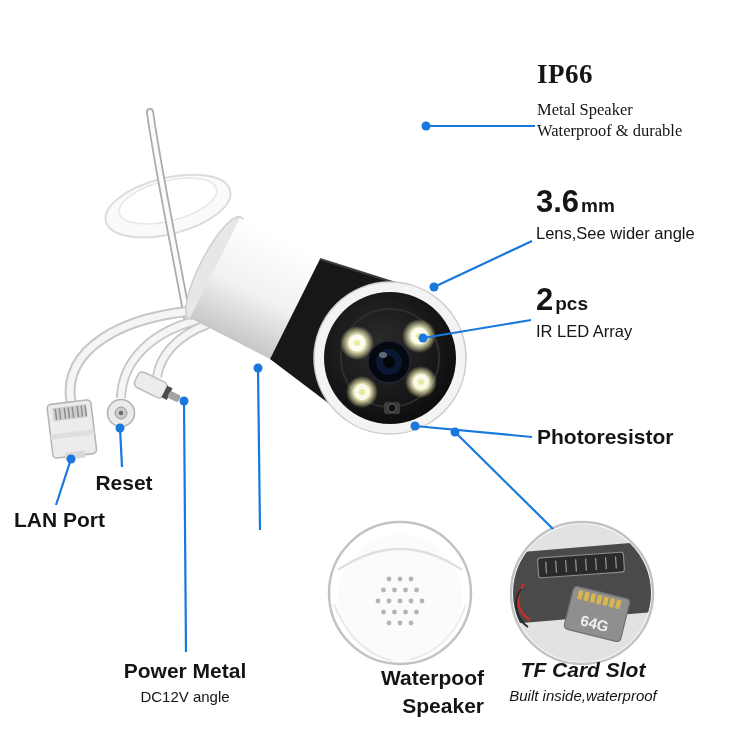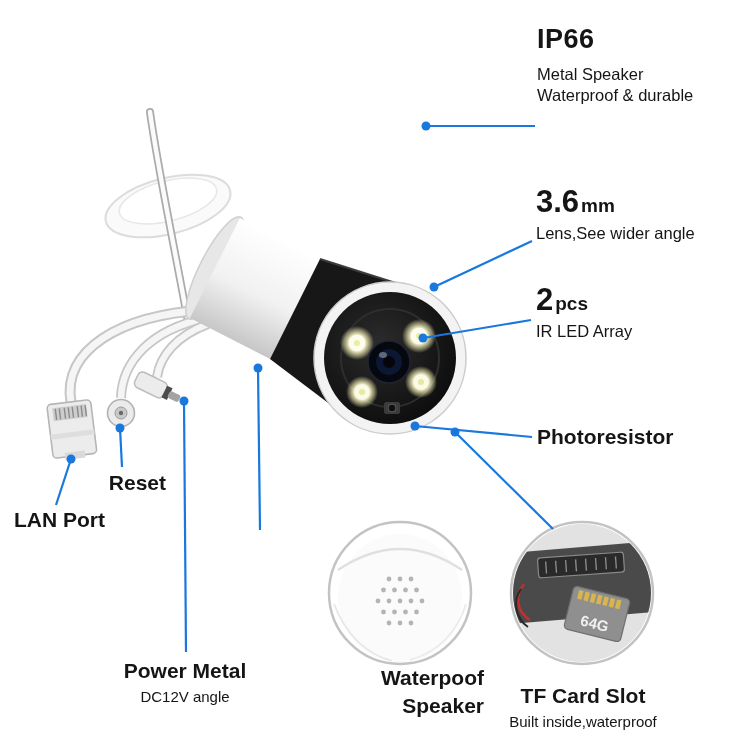--- a/index.html
+++ b/index.html
@@ -6,31 +6,31 @@
   html,body { width:750px; height:750px; background:#ffffff; font-family:"Liberation Sans", sans-serif; color:#151515; }
   .stage { position:relative; width:750px; height:750px; background:#ffffff; overflow:hidden; }
   .art { position:absolute; left:0; top:0; }
   .label { position:absolute; }
   .title { font-size:27px; font-weight:700; letter-spacing:0.5px; margin-bottom:9px; }
   .desc { font-size:16.5px; line-height:21px; }
   .big-num { font-size:31px; font-weight:700; }
   .unit { font-size:19px; font-weight:700; margin-left:2px; }
   .h21 { font-size:21px; font-weight:700; }
   .sub { font-size:15px; margin-top:5px; }
-  .ip66 { left:537px; top:24px; }
+  .ip66 { left:537px; top:59px;font-family:Liberation Serif, serif; }
   .lens { left:536px; top:184px; }
   .lens .desc { margin-top:3px; }
   .led { left:536px; top:282px; }
   .led .desc { margin-top:3px; }
   .photoresistor { left:537px; top:425px; }
-  .reset { left:82px; top:471px; width:84px; text-align:right; }
+  .reset { left:82px; top:471px; width:84px; text-align:center; }
   .lan { left:14px; top:508px; }
   .power { left:103px; top:659px; width:164px; text-align:center; }
   .speaker { left:316px; top:664px; width:168px; text-align:right; line-height:28px; }
-  .tf { left:494px; top:684px; width:178px; text-align:center; }
+  .tf { left:494px; top:658px; width:178px; text-align:center;font-style:italic; }
 </style>
 </head>
 <body>
 
 <div class="stage">
 
   <svg class="art" width="750" height="750" viewBox="0 0 750 750">
     <defs>
       <linearGradient id="bodyGrad" gradientUnits="userSpaceOnUse" x1="240" y1="218" x2="190" y2="318">
         <stop offset="0" stop-color="#ffffff"></stop>

